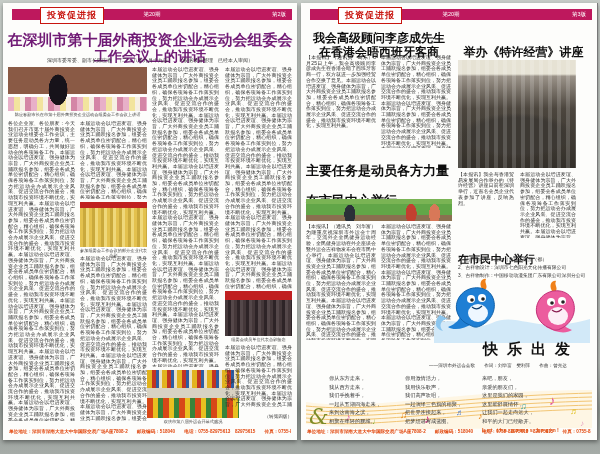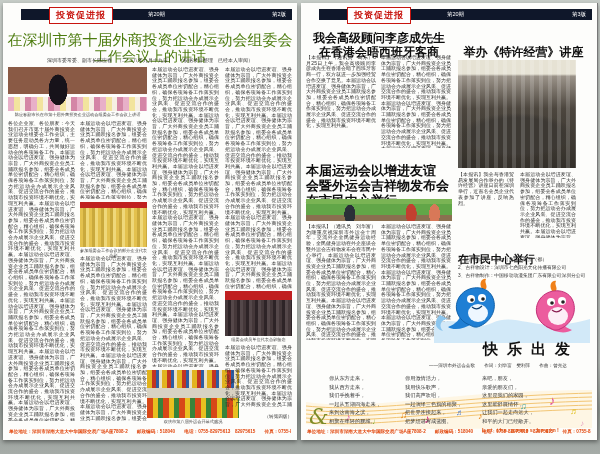--- a/index.html
+++ b/index.html
@@ -7,29 +7,29 @@
     width:600px;height:454px;position:relative;overflow:hidden;
     background:linear-gradient(180deg,#c6ccc7 0%,#b8beb9 80%,#8f9792 90%,#a6aca8 100%);
     font-family:"Liberation Sans",sans-serif;
   }
   .page{position:absolute;top:3px;height:437px;background:#fdfdfb;
     box-shadow:0 2px 4px rgba(0,0,0,.4);}
   .page-left{left:3px;width:294px;}
   .page-right{left:301px;width:296px;border-right:1px solid #777;}
 
   
-  .masthead{position:absolute;left:18px;right:5px;top:6px;height:11px;background:#0f172a;}
+  .masthead{position:absolute;left:9px;right:5px;top:6px;height:11px;background:#be185d;}
   .mast-title{position:absolute;left:28px;top:-2px;width:62px;height:15px;background:#fff;
     border:1px solid #c8150f;color:#c8150f;font-weight:bold;font-size:9px;line-height:15px;
     text-align:center;letter-spacing:1px;}
   .mast-issue{position:absolute;left:0;right:0;top:0;text-align:center;color:#fff;font-size:5.5px;line-height:11px;}
   .mast-page{position:absolute;right:6px;top:0;color:#fff;font-size:5.5px;line-height:11px;}
 
   
-  .hl-red{position:absolute;left:4px;right:4px;top:19px;color:#4d7c0f;font-weight:normal;
+  .hl-red{position:absolute;left:4px;right:4px;top:19px;color:#701a75;font-weight:bold;
     text-align:center;font-size:15px;line-height:16px;}
   .hl-red .l2{font-size:14px;}
   .byline{position:absolute;left:4px;right:4px;top:54px;font-size:5px;color:#333;text-align:center;}
 
   .hl-black{position:absolute;top:18px;color:#0d0d0d;font-weight:bold;text-align:center;
     font-size:12px;line-height:14px;}
   .hl-a{left:5px;width:146px;}
   .hl-b{left:154px;right:5px;}
   .hl-c{position:absolute;left:5px;top:149px;width:146px;color:#0d0d0d;font-weight:bold;
     font-size:13px;line-height:15px;text-align:left;}
@@ -138,22 +138,22 @@
   </header>
 
   <h2 class="hl-black hl-a"><span>我会高级顾问李彦成先生</span><br>
     <span>在香港会晤西班牙客商</span></h2>
   <h2 class="hl-black hl-b"><br>
     <span>举办《特许经营》讲座</span></h2>
 
   <div class="coltext" style="left:5px;top:52px;width:70px;height:93px;"><span>【本报讯】（通讯员　马东）8月25日上午，我会高级顾问李彦成先生在香港会晤了西班牙客商一行，双方就进一步加强经贸合作交换了意见。</span><span>本届运动会以增进友谊、强身健体为宗旨，广大外商投资企业员工踊跃报名参加，组委会各成员单位密切配合，精心组织，确保各项筹备工作落实到位，努力把运动会办成展示企业风采、促进交流合作的盛会，推动我市投资环境不断优化，实现互利共赢。</span></div>
   <div class="coltext" style="left:80px;top:52px;width:70px;height:93px;"><span>本届运动会以增进友谊、强身健体为宗旨，广大外商投资企业员工踊跃报名参加，组委会各成员单位密切配合，精心组织，确保各项筹备工作落实到位，努力把运动会办成展示企业风采、促进交流合作的盛会，推动我市投资环境不断优化，实现互利共赢。本届运动会以增进友谊、强身健体为宗旨，广大外商投资企业员工踊跃报名参加，组委会各成员单位密切配合，精心组织，确保各项筹备工作落实到位，努力把运动会办成展示企业风采、促进交流合作的盛会，推动我市投资环境不断优化，实现互利共赢。本届运动会以增进友谊、强身健体为宗旨，广大外商投资企业员工踊跃报名参加，组委会各成员单位密切配合，精心组织，确保各项筹备工作落实到位，努力把运动会办成展示企业风采、促进交流合作的盛会，推动我市投资环境不断优化，实现互利共赢。</span></div>
 
-  <h2 class="hl-c"><span>本届运动会以增进友谊</span><br>
-    <span>会暨外运会吉祥物发布会</span><br>
+  <h2 class="hl-c"><span>主要任务是动员各方力量</span><br>
+    <br>
     <span>在市民中心举行</span></h2>
   <div class="photo ph-event" style="left:5px;top:196px;width:146px;height:22px;"></div>
   <div class="coltext" style="left:5px;top:221px;width:70px;height:116px;"><span>【本报讯】（通讯员　刘华富）为隆重庆祝深圳市外运会十周年，交流外企全民健身运动经验，全民健身运动在外企座谈会暨外运会吉祥物发布会在市民中心举行。</span><span>本届运动会以增进友谊、强身健体为宗旨，广大外商投资企业员工踊跃报名参加，组委会各成员单位密切配合，精心组织，确保各项筹备工作落实到位，努力把运动会办成展示企业风采、促进交流合作的盛会，推动我市投资环境不断优化，实现互利共赢。本届运动会以增进友谊、强身健体为宗旨，广大外商投资企业员工踊跃报名参加，组委会各成员单位密切配合，精心组织，确保各项筹备工作落实到位，努力把运动会办成展示企业风采、促进交流合作的盛会，推动我市投资环境不断优化，实现互利共赢。</span></div>
   <div class="coltext" style="left:80px;top:221px;width:70px;height:116px;"><span>本届运动会以增进友谊、强身健体为宗旨，广大外商投资企业员工踊跃报名参加，组委会各成员单位密切配合，精心组织，确保各项筹备工作落实到位，努力把运动会办成展示企业风采、促进交流合作的盛会，推动我市投资环境不断优化，实现互利共赢。本届运动会以增进友谊、强身健体为宗旨，广大外商投资企业员工踊跃报名参加，组委会各成员单位密切配合，精心组织，确保各项筹备工作落实到位，努力把运动会办成展示企业风采、促进交流合作的盛会，推动我市投资环境不断优化，实现互利共赢。本届运动会以增进友谊、强身健体为宗旨，广大外商投资企业员工踊跃报名参加，组委会各成员单位密切配合，精心组织，确保各项筹备工作落实到位，努力把运动会办成展示企业风采、促进交流合作的盛会，推动我市投资环境不断优化，实现互利共赢。</span></div>
 
   <div class="photo ph-seminar" style="left:157px;top:57px;width:118px;height:108px;"></div>
   <div class="coltext" style="left:157px;top:169px;width:56px;height:66px;"><span>【本报讯】我会与香港贸易发展局合作举办的《特许经营》讲座日前在深圳举行，近百名会员企业代表参加了讲座，反响热烈。</span></div>
   <div class="coltext" style="left:219px;top:169px;width:56px;height:66px;"><span>本届运动会以增进友谊、强身健体为宗旨，广大外商投资企业员工踊跃报名参加，组委会各成员单位密切配合，精心组织，确保各项筹备工作落实到位，努力把运动会办成展示企业风采、促进交流合作的盛会，推动我市投资环境不断优化，实现互利共赢。本届运动会以增进友谊、强身健体为宗旨，广大外商投资企业员工踊跃报名参加，组委会各成员单位密切配合，精心组织，确保各项筹备工作落实到位，努力把运动会办成展示企业风采、促进交流合作的盛会，推动我市投资环境不断优化，实现互利共赢。</span></div>
 
   <h3 class="mascot-head">在市民中心举行</h3>

